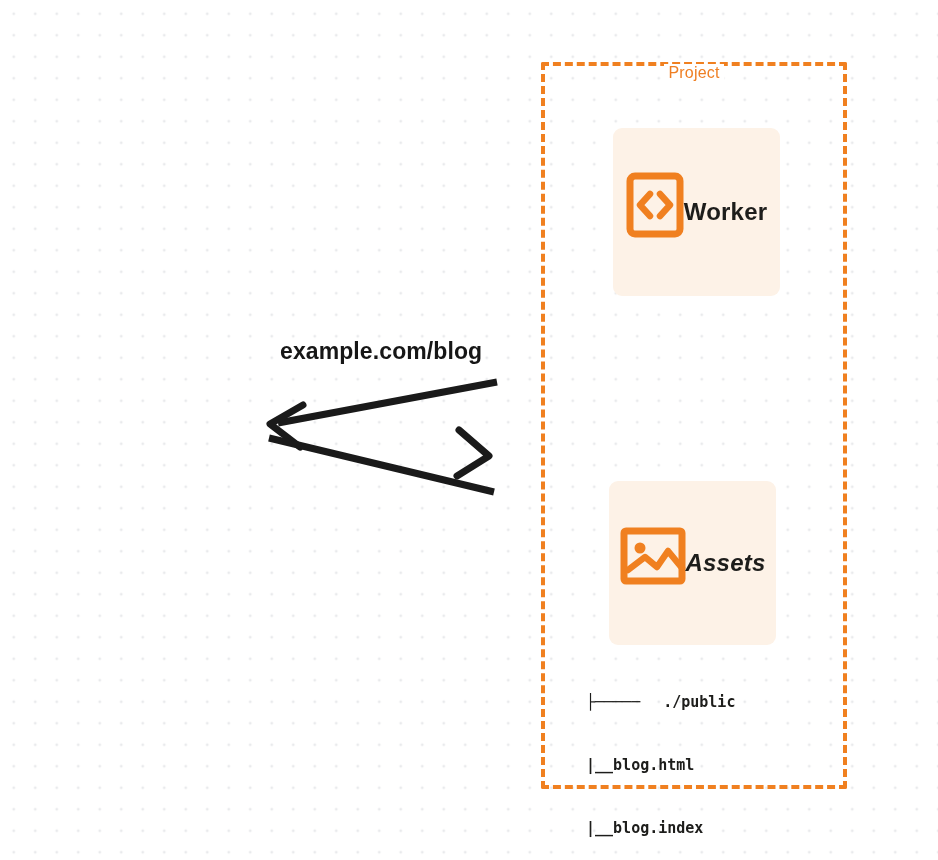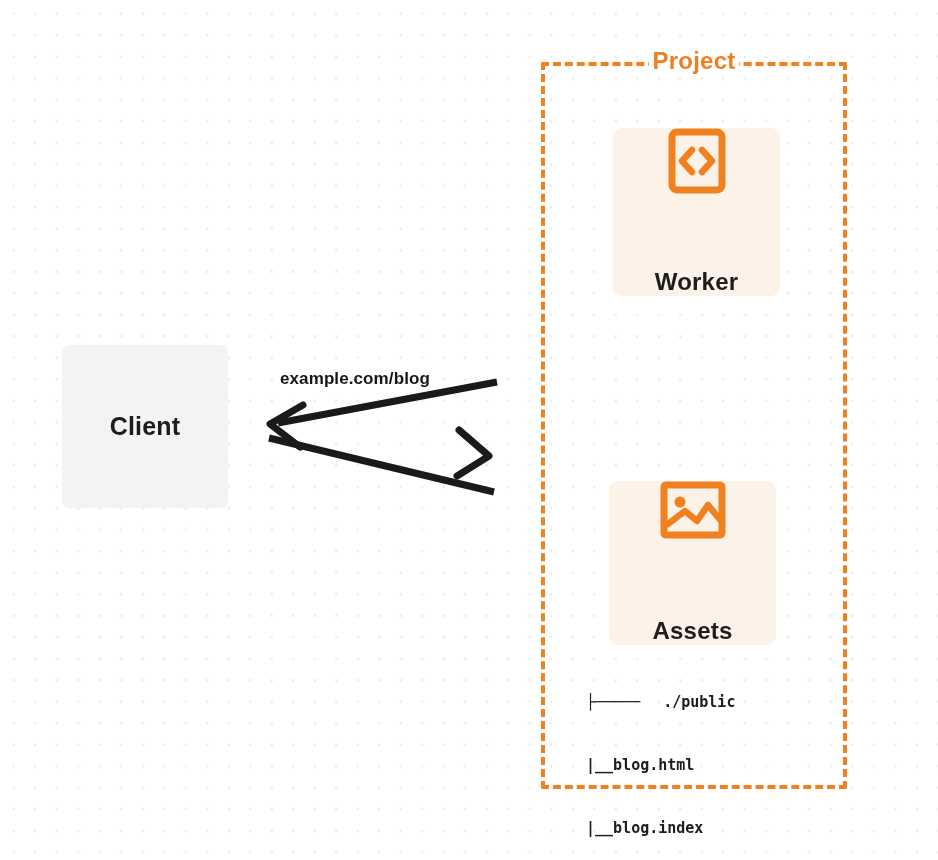--- a/index.html
+++ b/index.html
@@ -43,26 +43,25 @@
     font-weight: bold;
     color: #1d1d1b;
     letter-spacing: 0.2px;
   }
 
   
   #request-label {
     position: absolute;
     left: 280px;
     top: 338px;
-    font-size: 17px;
+    font-size: 23px;
     font-weight: bold;
     color: #161616;
     letter-spacing: 0.1px;
     white-space: nowrap;
-    margin-top: 31px;
   }
 
   
   #arrows-layer {
     position: absolute;
     left: 0;
     top: 0;
     width: 938px;
     height: 860px;
     pointer-events: none;
@@ -84,47 +83,49 @@
     left: 541px;
     top: 47px;
     width: 306px;
     text-align: center;
     pointer-events: none;
   }
   #project-group-label span {
     display: inline-block;
     background: #ffffff;
     padding: 0 4px;
-    font-size: 24px;
-    font-weight: bold;
+    font-size: 16px;
+    font-weight: normal;
     color: #ef7f23;
     letter-spacing: 0.2px;
+    margin-top: 17px;
   }
 
   
   .card {
     position: absolute;
     background: #fdf2e7;
     border-radius: 9px;
     display: flex;
-    flex-direction: column;
+    flex-direction: row;
     align-items: center;
-    justify-content: space-between;
+    justify-content: center;
   }
   #worker-card {
     left: 613px;
     top: 128px;
     width: 167px;
     height: 168px;
   }
   #assets-card {
     left: 609px;
     top: 481px;
     width: 167px;
     height: 164px;
+    font-style: italic;
   }
   .card .card-icon {
     line-height: 0;
     margin-bottom: 14px;
   }
   .card .card-label {
     font-size: 24px;
     font-weight: bold;
     color: #1d1d1b;
     letter-spacing: 0.2px;
@@ -155,23 +156,20 @@
   }
   #asset-file-tree .tree-branch {
     float: left;
   }
 </style>
 </head>
 <body>
 
 <div id="canvas">
 
-  <div id="client-node">
-    <span class="node-label">Client</span>
-  </div>
 
   <div id="request-label">example.com/blog</div>
 
   <svg id="arrows-layer" viewBox="0 0 938 860" width="938" height="860">
 
     <g>
       <line x1="497" y1="382" x2="278" y2="423" stroke="#1a1a1a" stroke-width="7" stroke-linecap="butt"></line>
       <polyline points="303,405 270,424 300,447" fill="none" stroke="#1a1a1a" stroke-width="7" stroke-linecap="round" stroke-linejoin="round"></polyline>
     </g>
 

